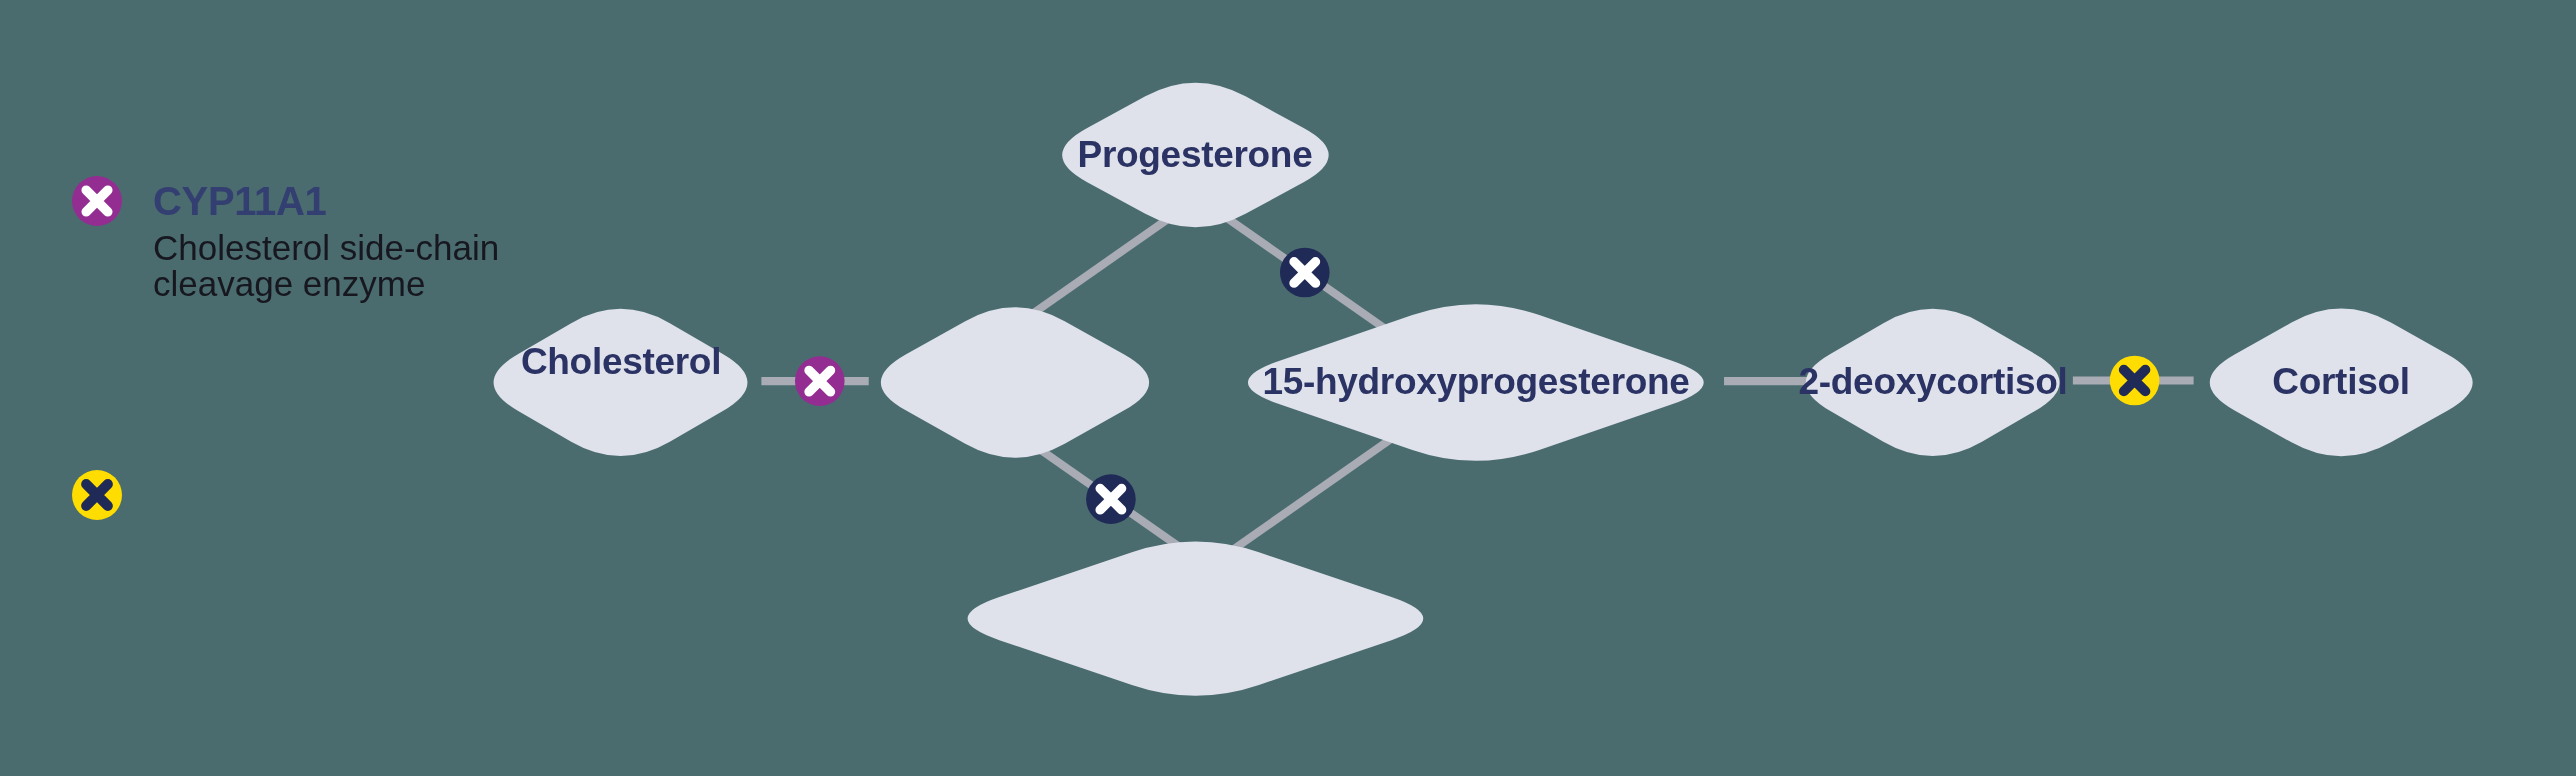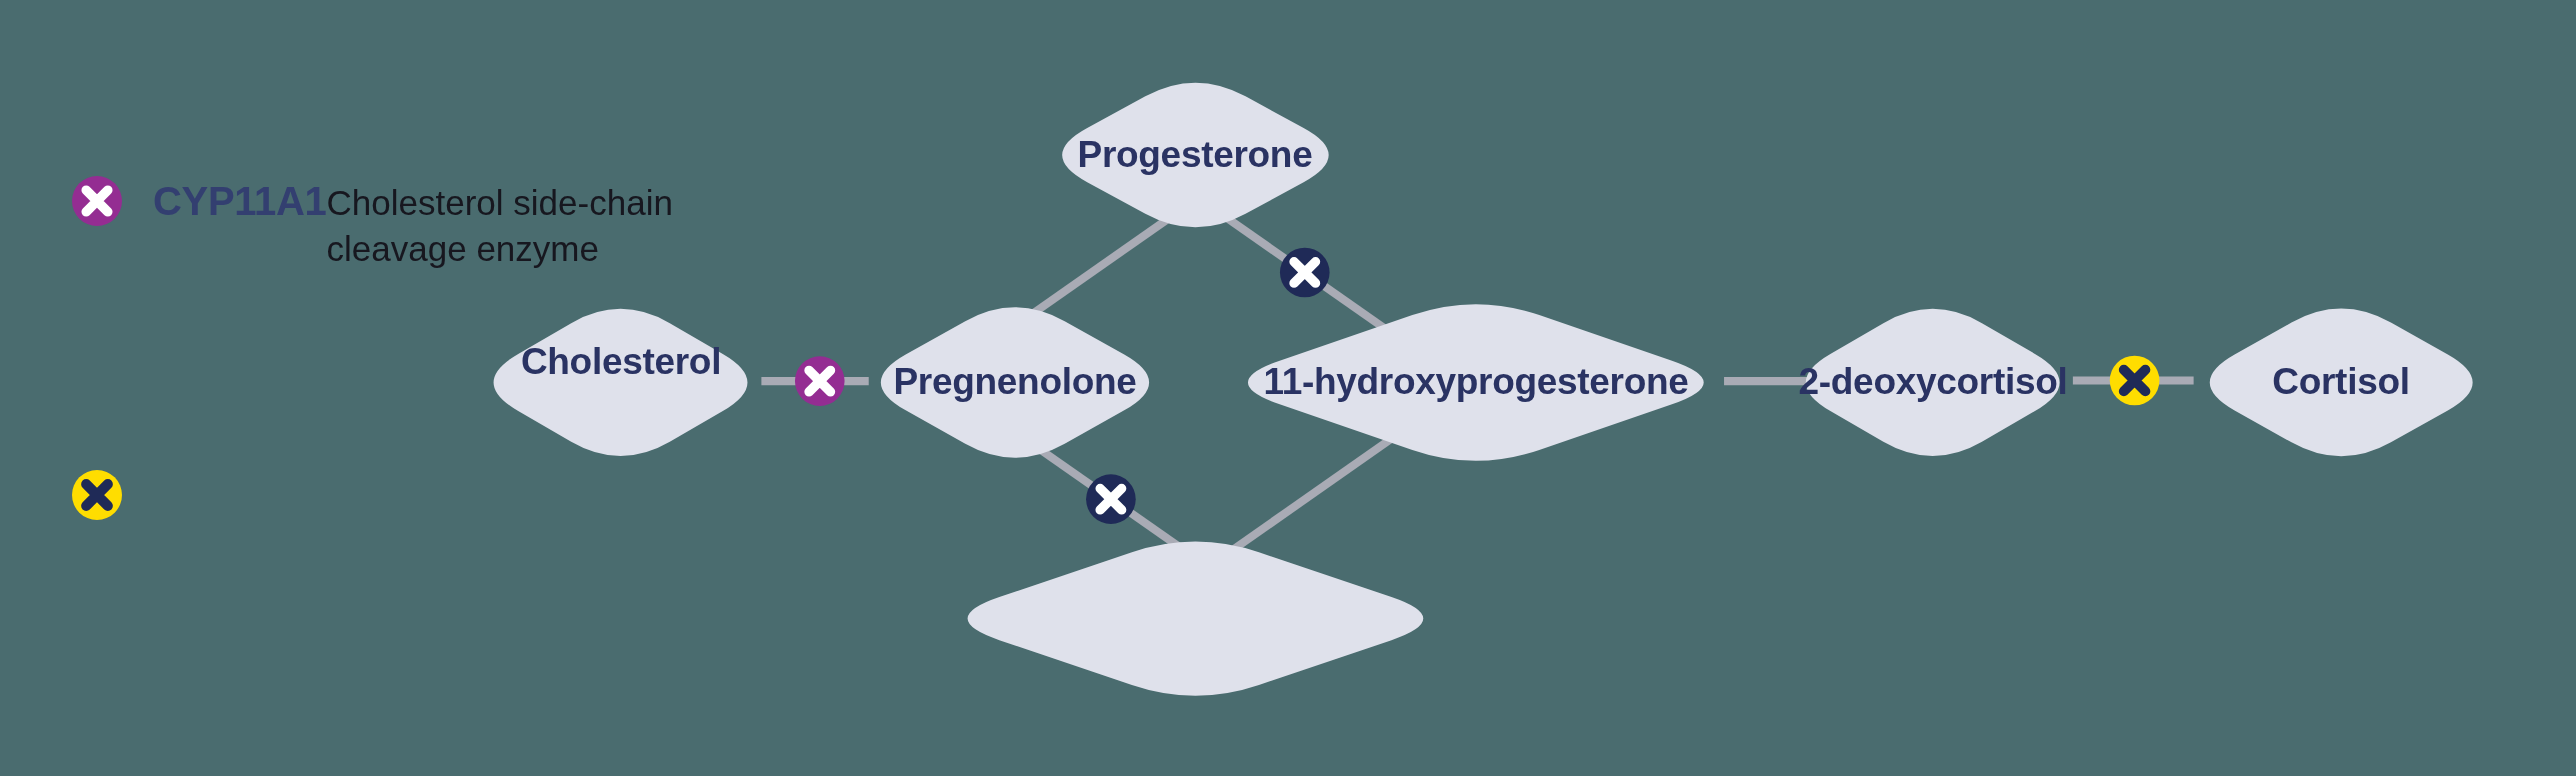--- a/index.html
+++ b/index.html
@@ -44,33 +44,33 @@
     text-align:right;
   }
   .legend-item{
     position:absolute;
     left:72px;
     display:flex;
     align-items:flex-start;
     gap:31px;
   }
   .legend-badge{width:50px;height:50px;flex:0 0 50px;}
-  .legend-texts{display:flex;flex-direction:row;justify-content:center;}
+  .legend-texts{display:flex;flex-direction:column;justify-content:center;}
   .legend-title{
     font-weight:700;
     font-size:40px;
     line-height:50px;
     letter-spacing:-0.3px;
     color:var(--legend-title);
   }
   .legend-desc{
     margin-top:4px;
     font-weight:400;
     font-size:35px;
-    line-height:46px;
+    line-height:36px;
     max-width:389px;
     color:var(--legend-text);
   }
 </style>
 </head>
 <body>
 
 <div class="canvas">
 
   <svg class="diagram-svg" viewBox="0 0 3840 1158" aria-hidden="true">
@@ -103,23 +103,22 @@
       <circle r="37" class="badge-circle-navy"></circle>
       <path class="x-light" d="M-16 -16 L16 16 M-16 16 L16 -16"></path>
     </g>
     <g transform="translate(3182,567)">
       <circle r="37" class="badge-circle-yellow"></circle>
       <path class="x-navy" d="M-16 -16 L16 16 M-16 16 L16 -16"></path>
     </g>
   </svg>
 
   <div class="node-label" style="left:621px;top:362px">Cholesterol</div>
-  <div class="node-label" style="left:1015px;top:382px">Pregnenolone</div>
   <div class="node-label" style="left:1195px;top:155px">Progesterone</div>
-  <div class="node-label" style="left:1476px;top:382px">11-hydroxyprogesterone</div>
+  <div class="node-label" style="left:1476px;top:382px">15-hydroxyprogesterone</div>
   <div class="node-label" style="left:1933px;top:382px">2-deoxycortisol</div>
   <div class="node-label" style="left:2341px;top:382px">Cortisol</div>
 
   <div class="legend-item" style="top:176px">
     <svg class="legend-badge" viewBox="-37 -37 74 74">
       <circle r="37" class="badge-circle-purple"></circle>
       <path class="x-light" d="M-16 -16 L16 16 M-16 16 L16 -16"></path>
     </svg>
     <div class="legend-texts">
       <div class="legend-title">CYP11A1</div>

